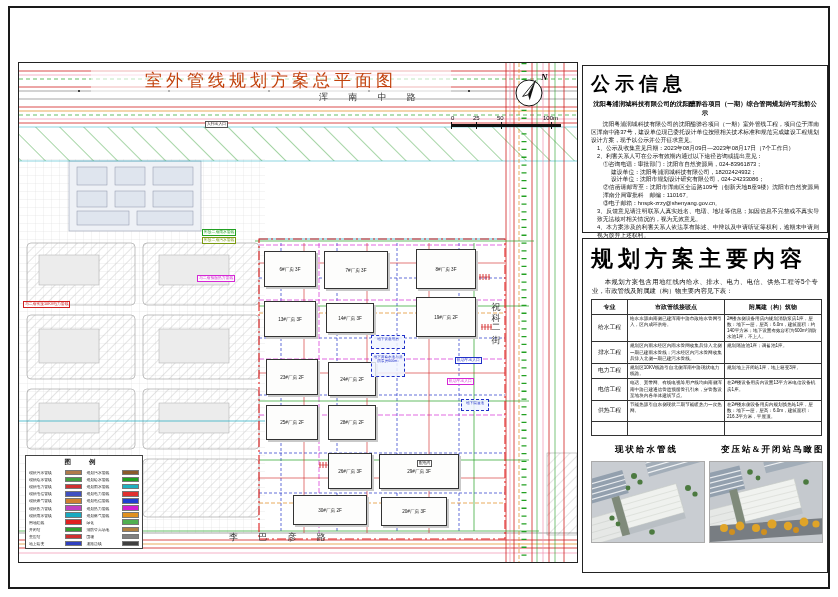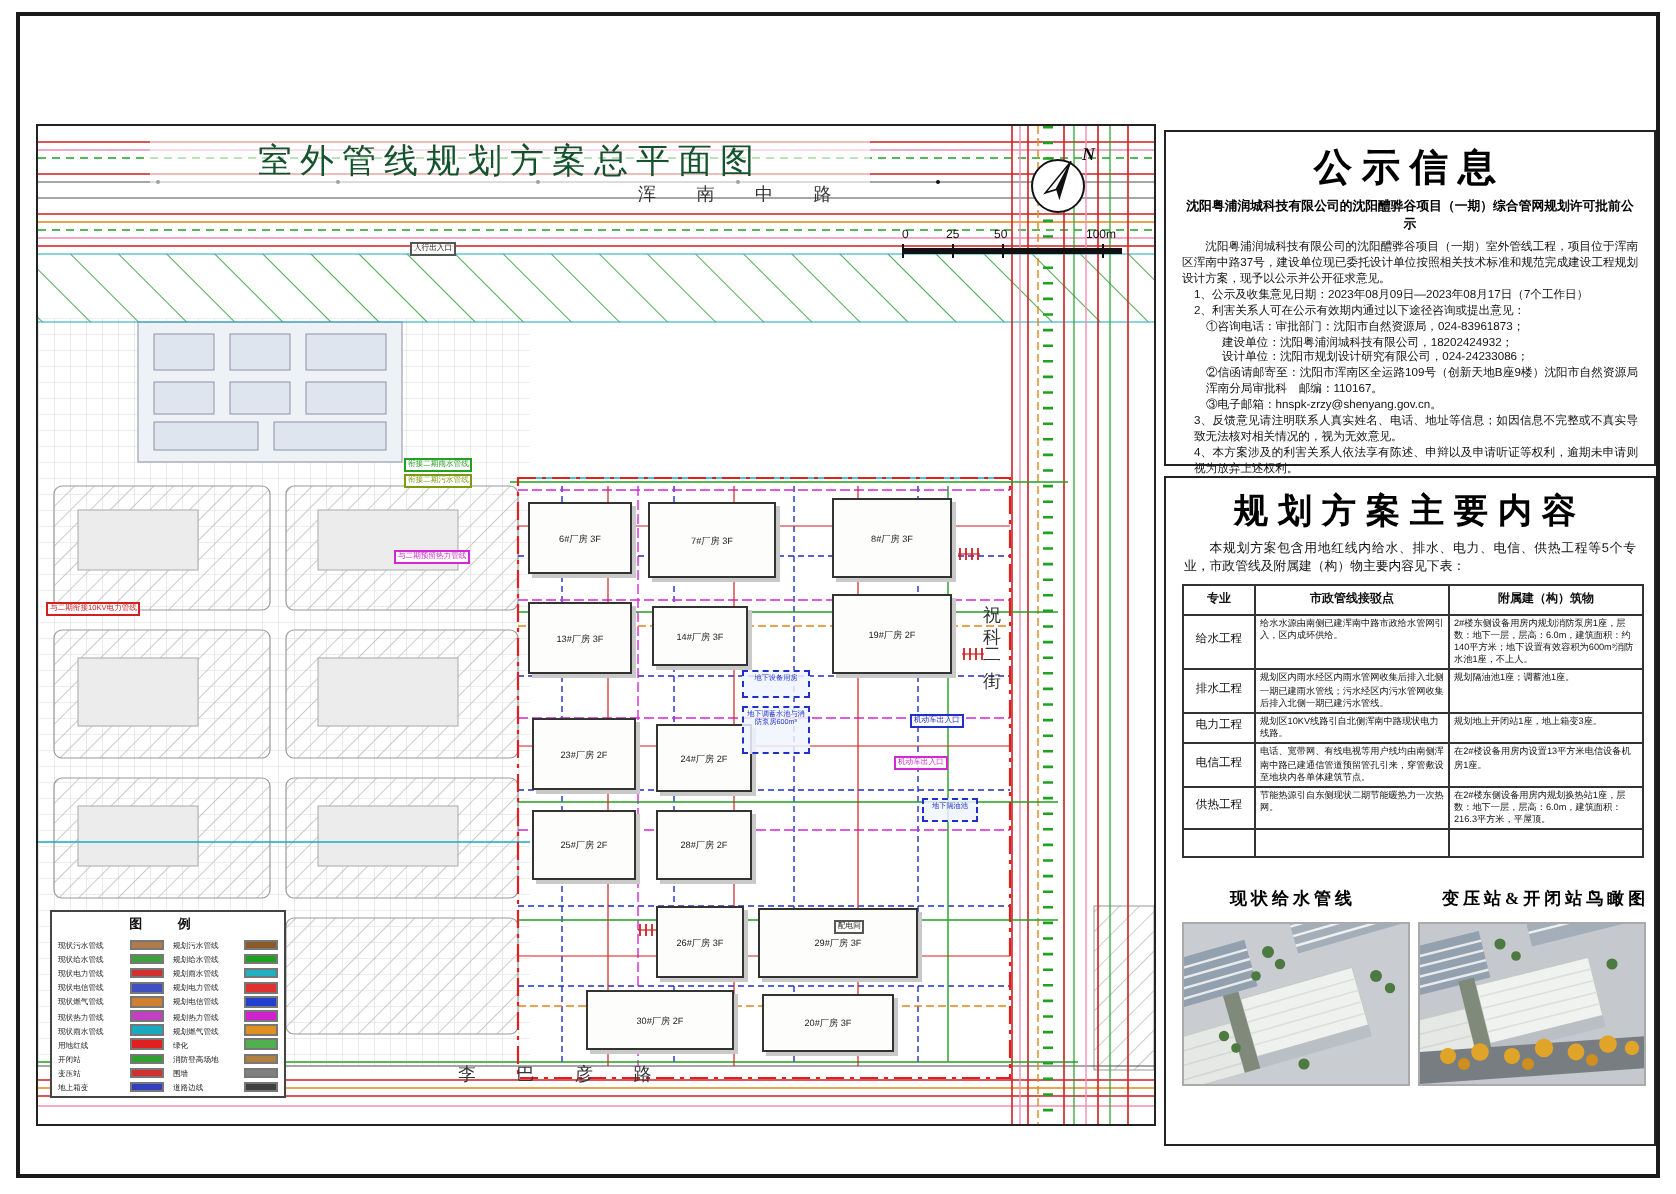--- a/index.html
+++ b/index.html
@@ -3,21 +3,21 @@
 <meta charset="utf-8">
 <style>
   html,body{margin:0;padding:0;background:#e9e9e9;}
   .page{position:relative;width:838px;height:597px;background:#fff;font-family:"Liberation Sans",sans-serif;overflow:hidden;}
   .frame{position:absolute;left:8px;top:6px;right:8px;bottom:8px;border:2px solid #1a1a1a;}
   .main-title{position:absolute;left:0;right:0;top:14px;text-align:center;font:bold 29px "Liberation Serif",serif;letter-spacing:2px;color:#000;}
 
   
   .plan{position:absolute;left:18px;top:62px;width:560px;height:501px;border:1px solid #222;background:#fff;box-sizing:border-box;}
   .plan .layer{position:absolute;left:0;top:0;z-index:1;}
-  .plan-title{position:absolute;left:56px;width:360px;top:6px;text-align:center;font:400 17px "Liberation Serif",serif;letter-spacing:4px;color:#14532d;z-index:4;background:rgba(255,255,255,.6);}
+  .plan-title{position:absolute;left:72px;width:360px;top:6px;text-align:center;font:400 17px "Liberation Serif",serif;letter-spacing:4px;color:#c2410c;z-index:4;background:rgba(255,255,255,.6);}
   .road-label-h{position:absolute;font-size:9px;letter-spacing:9px;color:#333;z-index:2;font-family:"Liberation Serif",serif;white-space:nowrap;}
   .road-label-v{position:absolute;writing-mode:vertical-rl;font-size:9px;letter-spacing:11px;color:#333;z-index:2;font-family:"Liberation Serif",serif;}
   .bldg{position:absolute;background:#fdfdfc;border:1px solid #333;box-shadow:2px 2px 0 #c9c9c9;display:flex;align-items:center;justify-content:center;font-size:4.6px;color:#222;z-index:3;text-align:center;}
   .ubox{position:absolute;border:0.5px dashed #2030c8;color:#2030c8;font-size:3.6px;line-height:1.15;padding:1px;background:rgba(240,244,255,.85);z-index:3;text-align:center;box-sizing:border-box;}
   .ann{position:absolute;font-size:3.8px;z-index:4;background:rgba(255,255,255,.85);padding:0 1px;border:0.5px solid currentColor;white-space:nowrap;line-height:1.3;}
   .ann-green{color:#22a022;} .ann-olive{color:#7a9a10;} .ann-magenta{color:#d428d4;}
   .ann-red{color:#d02020;} .ann-blue{color:#2030c8;} .ann-dark{color:#222;border-color:#555;}
   .compass{position:absolute;right:26px;top:8px;z-index:4;}
   .compass .n{font:italic bold 9px "Liberation Serif",serif;}
   .scalebar{position:absolute;right:16px;top:52px;z-index:4;width:110px;height:14px;font-size:6px;color:#111;}
@@ -30,22 +30,22 @@
   .legend .cols{display:flex;gap:5px;}
   .legend .col{flex:1;}
   .legend .item{display:flex;align-items:center;gap:2px;height:7.1px;}
   .legend .item .lab{font-size:3.8px;flex:1;white-space:nowrap;color:#222;}
   .legend .sw{width:15px;height:3.5px;border:0.5px solid #777;flex:none;}
 
   
   .box{position:absolute;left:582px;width:246px;border:1px solid #222;background:#fff;box-sizing:border-box;padding:3px 8px;}
   #notice-box{top:65px;height:168px;}
   #scheme-box{top:238px;height:335px;}
-  .sec-title{text-align:center;font:bold 19px "Liberation Serif",serif;letter-spacing:5px;margin:2px 0 3px;color:#000;}
-  #scheme-box .sec-title{font-size:17px;}
+  .sec-title{font:bold 19px "Liberation Serif",serif;letter-spacing:5px;margin:2px 0 3px;color:#000;}
+  #scheme-box .sec-title{font-size:22px;}
   .notice-sub{font-size:6.4px;font-weight:bold;text-align:center;margin:0 0 4px;line-height:1.35;color:#000;}
   .nbody p{margin:0;font-size:5.8px;line-height:1.36;text-align:justify;color:#111;}
   .ind{text-indent:2em;} .i1{padding-left:6px;} .i2{padding-left:12px;} .i3{padding-left:20px;}
   .sig{font-size:6.2px;text-align:right;padding-right:12px;margin-top:3px;color:#111;line-height:1.5;}
   .scheme-intro{font-size:6.4px;line-height:1.45;text-indent:2em;margin:1px 1px 3px;text-align:justify;color:#111;}
   table.scheme{width:100%;border-collapse:collapse;table-layout:fixed;}
   table.scheme th,table.scheme td{border:0.8px solid #333;font-size:4.6px;padding:1px 2px;vertical-align:top;line-height:1.35;color:#111;}
   table.scheme th{font-size:6px;text-align:center;padding:3px 2px;}
   table.scheme td.prof{font-size:5.8px;text-align:center;vertical-align:middle;}
   tr.empty td{height:11px;}

